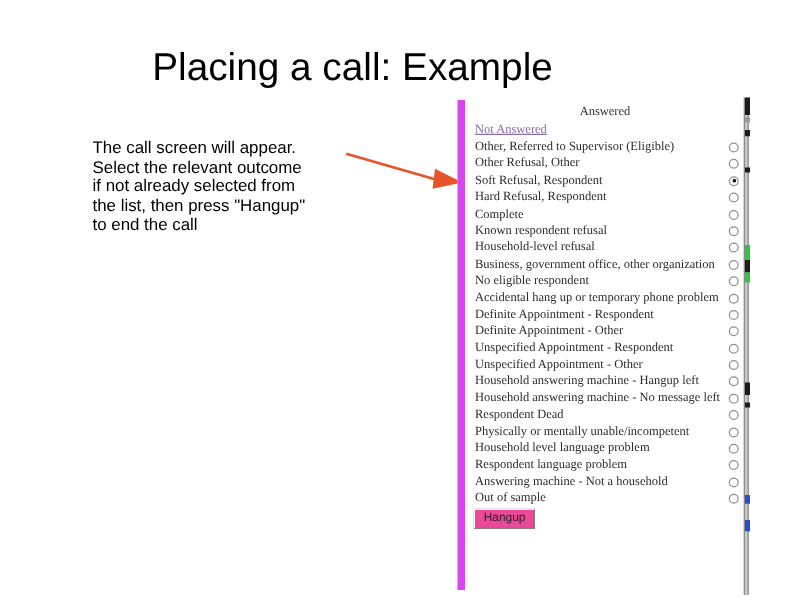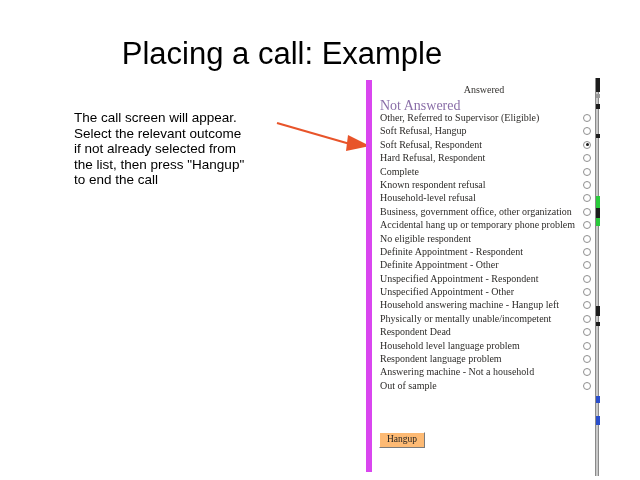--- a/index.html
+++ b/index.html
@@ -95,22 +95,23 @@
     font-family: "Liberation Serif", serif;
     font-size: 10px;
     color: #33312e;
   }
 
   #not-answered-link {
     position: absolute;
     left: 8px;
     top: 18px;
     font-family: "Liberation Serif", serif;
-    font-size: 14px;
+    font-size: 10px;
     color: #8a6ea8;
+    text-decoration: underline;
     cursor: pointer;
     white-space: nowrap;
   }
 
   #outcome-list {
     position: absolute;
     left: 0;
     top: 32px;
     width: 234px;
   }
@@ -149,31 +150,30 @@
     border-radius: 50%;
     background: #1b1b1b;
   }
 
   
   #hangup-button {
     position: absolute;
     left: 7px;
     top: 327px;
     padding: 1px 7px 2px 7px;
-    font-family: Liberation Serif, serif;
+    font-family: Liberation Sans, sans-serif;
     font-size: 9.5px;
     color: #1d1d1d;
-    background: #fdba74;
+    background: #ec4899;
     border-top: 1px solid #ffffff;
     border-left: 1px solid #ffffff;
     border-right: 1px solid #7a7a7a;
     border-bottom: 1px solid #7a7a7a;
     cursor: pointer;
     line-height: 11px;
-    margin-top: 25px;
   }
 </style>
 </head>
 <body>
 
 <div id="slide-title">Placing a call: Example</div>
 
 <div id="caption-block">
   <div class="cap-line">The call screen will appear.</div>
   <div class="cap-line">Select the relevant outcome</div>
@@ -192,21 +192,21 @@
   <div id="answered-header">Answered</div>
 
   <a id="not-answered-link">Not Answered</a>
 
   <div id="outcome-list">
       <div class="outcome-row">
         <span class="outcome-label">Other, Referred to Supervisor (Eligible)</span>
         <span class="outcome-radio"></span>
       </div>
       <div class="outcome-row">
-        <span class="outcome-label">Soft Refusal, Hangup</span>
+        <span class="outcome-label">Other Refusal, Other</span>
         <span class="outcome-radio"></span>
       </div>
       <div class="outcome-row">
         <span class="outcome-label">Soft Refusal, Respondent</span>
         <span class="outcome-radio checked"></span>
       </div>
       <div class="outcome-row">
         <span class="outcome-label">Hard Refusal, Respondent</span>
         <span class="outcome-radio"></span>
       </div>
@@ -220,53 +220,57 @@
       </div>
       <div class="outcome-row">
         <span class="outcome-label">Household-level refusal</span>
         <span class="outcome-radio"></span>
       </div>
       <div class="outcome-row">
         <span class="outcome-label">Business, government office, other organization</span>
         <span class="outcome-radio"></span>
       </div>
       <div class="outcome-row">
+        <span class="outcome-label">No eligible respondent</span>
+        <span class="outcome-radio"></span>
+      </div>
+      <div class="outcome-row">
         <span class="outcome-label">Accidental hang up or temporary phone problem</span>
         <span class="outcome-radio"></span>
       </div>
       <div class="outcome-row">
-        <span class="outcome-label">No eligible respondent</span>
-        <span class="outcome-radio"></span>
-      </div>
-      <div class="outcome-row">
         <span class="outcome-label">Definite Appointment - Respondent</span>
         <span class="outcome-radio"></span>
       </div>
       <div class="outcome-row">
         <span class="outcome-label">Definite Appointment - Other</span>
         <span class="outcome-radio"></span>
       </div>
       <div class="outcome-row">
         <span class="outcome-label">Unspecified Appointment - Respondent</span>
         <span class="outcome-radio"></span>
       </div>
       <div class="outcome-row">
         <span class="outcome-label">Unspecified Appointment - Other</span>
         <span class="outcome-radio"></span>
       </div>
       <div class="outcome-row">
         <span class="outcome-label">Household answering machine - Hangup left</span>
         <span class="outcome-radio"></span>
       </div>
       <div class="outcome-row">
+        <span class="outcome-label">Household answering machine - No message left</span>
+        <span class="outcome-radio"></span>
+      </div>
+      <div class="outcome-row">
+        <span class="outcome-label">Respondent Dead</span>
+        <span class="outcome-radio"></span>
+      </div>
+      <div class="outcome-row">
         <span class="outcome-label">Physically or mentally unable/incompetent</span>
-        <span class="outcome-radio"></span>
-      </div>
-      <div class="outcome-row">
-        <span class="outcome-label">Respondent Dead</span>
         <span class="outcome-radio"></span>
       </div>
       <div class="outcome-row">
         <span class="outcome-label">Household level language problem</span>
         <span class="outcome-radio"></span>
       </div>
       <div class="outcome-row">
         <span class="outcome-label">Respondent language problem</span>
         <span class="outcome-radio"></span>
       </div>

